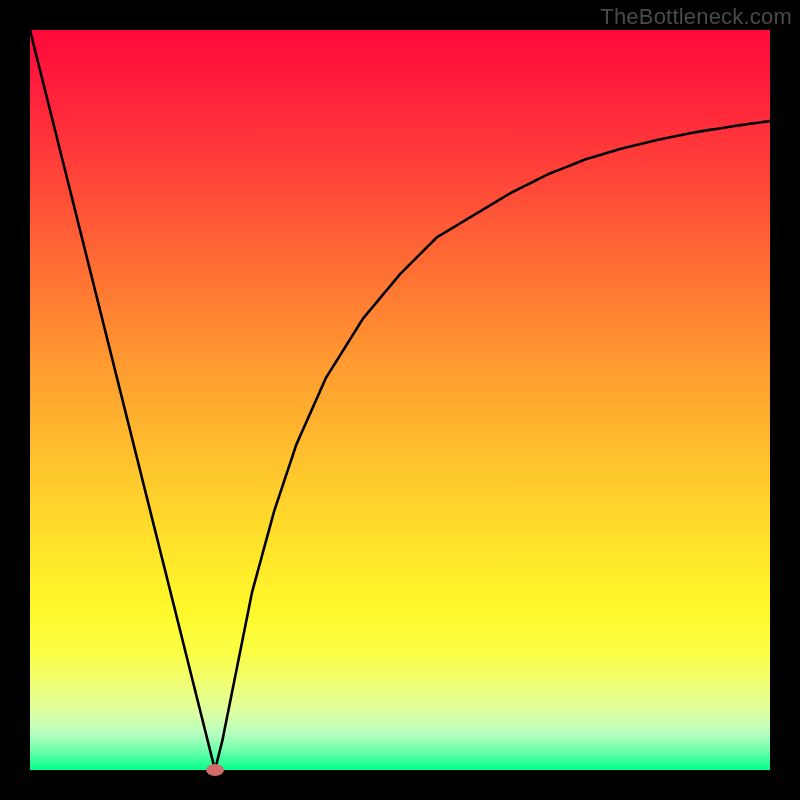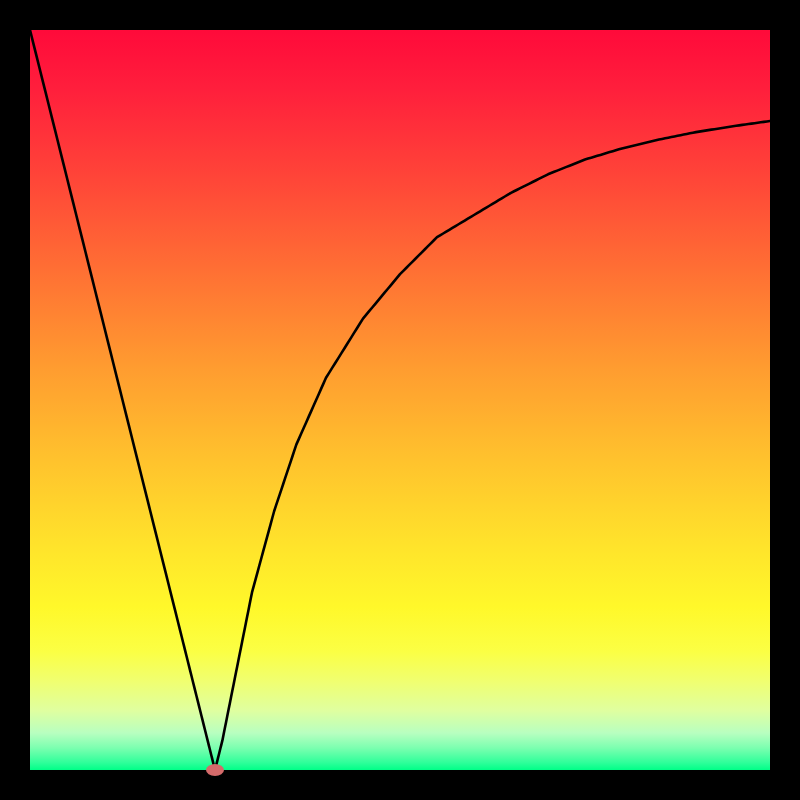--- a/index.html
+++ b/index.html
@@ -58,19 +58,20 @@
     background: #d46a6a;
     border-radius: 50%;
     transform: translate(-50%, -50%);
     z-index: 4;
   }
 </style>
 </head>
 <body>
 
 <div class="frame">
+  <div class="watermark">TheBottleneck.com</div>
   <div class="plot-area">
     <svg class="curve" viewBox="0 0 740 740" preserveAspectRatio="none">
       <path id="curve-path" fill="none" stroke="#000" stroke-width="2.6" stroke-linecap="round" stroke-linejoin="round" d="M0.00 0.00 L3.08 12.33 L6.17 24.67 L9.25 37.00 L12.33 49.33 L15.42 61.67 L18.50 74.00 L21.58 86.33 L24.67 98.67 L27.75 111.00 L30.83 123.33 L33.92 135.67 L37.00 148.00 L40.08 160.33 L43.17 172.67 L46.25 185.00 L49.33 197.33 L52.42 209.67 L55.50 222.00 L58.58 234.33 L61.67 246.67 L64.75 259.00 L67.83 271.33 L70.92 283.67 L74.00 296.00 L77.08 308.33 L80.17 320.67 L83.25 333.00 L86.33 345.33 L89.42 357.67 L92.50 370.00 L95.58 382.33 L98.67 394.67 L101.75 407.00 L104.83 419.33 L107.92 431.67 L111.00 444.00 L114.08 456.33 L117.17 468.67 L120.25 481.00 L123.33 493.33 L126.42 505.67 L129.50 518.00 L132.58 530.33 L135.67 542.67 L138.75 555.00 L141.83 567.33 L144.92 579.67 L148.00 592.00 L149.23 596.93 L150.47 601.87 L151.70 606.80 L152.93 611.73 L154.17 616.67 L155.40 621.60 L156.63 626.53 L157.87 631.47 L159.10 636.40 L160.33 641.33 L161.57 646.27 L162.80 651.20 L164.03 656.13 L165.27 661.07 L166.50 666.00 L167.73 670.93 L168.97 675.87 L170.20 680.80 L171.43 685.73 L172.67 690.67 L173.90 695.60 L175.13 700.53 L176.37 705.47 L177.60 710.40 L178.22 712.87 L178.83 715.33 L179.45 717.80 L180.07 720.27 L180.68 722.73 L181.30 725.20 L181.92 727.67 L182.53 730.13 L183.15 732.60 L183.77 735.07 L184.38 737.53 L185.00 740.00 L185.62 737.53 L186.23 735.07 L186.85 732.60 L187.47 730.13 L188.08 727.67 L188.70 725.20 L189.32 722.73 L189.93 720.27 L190.55 717.80 L191.17 715.33 L191.78 712.87 L192.40 710.40 L193.63 704.23 L194.87 698.07 L196.10 691.90 L197.33 685.73 L198.57 679.57 L199.80 673.40 L201.03 667.23 L202.27 661.07 L203.50 654.90 L204.73 648.73 L205.97 642.57 L207.20 636.40 L208.43 630.23 L209.67 624.07 L210.90 617.90 L212.13 611.73 L213.37 605.57 L214.60 599.40 L215.83 593.23 L217.07 587.07 L218.30 580.90 L219.53 574.73 L220.77 568.57 L222.00 562.40 L223.85 555.62 L225.70 548.83 L227.55 542.05 L229.40 535.27 L231.25 528.48 L233.10 521.70 L234.95 514.92 L236.80 508.13 L238.65 501.35 L240.50 494.57 L242.35 487.78 L244.20 481.00 L246.05 475.45 L247.90 469.90 L249.75 464.35 L251.60 458.80 L253.45 453.25 L255.30 447.70 L257.15 442.15 L259.00 436.60 L260.85 431.05 L262.70 425.50 L264.55 419.95 L266.40 414.40 L268.87 408.85 L271.33 403.30 L273.80 397.75 L276.27 392.20 L278.73 386.65 L281.20 381.10 L283.67 375.55 L286.13 370.00 L288.60 364.45 L291.07 358.90 L293.53 353.35 L296.00 347.80 L299.08 342.87 L302.17 337.93 L305.25 333.00 L308.33 328.07 L311.42 323.13 L314.50 318.20 L317.58 313.27 L320.67 308.33 L323.75 303.40 L326.83 298.47 L329.92 293.53 L333.00 288.60 L336.08 284.90 L339.17 281.20 L342.25 277.50 L345.33 273.80 L348.42 270.10 L351.50 266.40 L354.58 262.70 L357.67 259.00 L360.75 255.30 L363.83 251.60 L366.92 247.90 L370.00 244.20 L373.08 241.12 L376.17 238.03 L379.25 234.95 L382.33 231.87 L385.42 228.78 L388.50 225.70 L391.58 222.62 L394.67 219.53 L397.75 216.45 L400.83 213.37 L403.92 210.28 L407.00 207.20 L410.08 205.35 L413.17 203.50 L416.25 201.65 L419.33 199.80 L422.42 197.95 L425.50 196.10 L428.58 194.25 L431.67 192.40 L434.75 190.55 L437.83 188.70 L440.92 186.85 L444.00 185.00 L447.08 183.15 L450.17 181.30 L453.25 179.45 L456.33 177.60 L459.42 175.75 L462.50 173.90 L465.58 172.05 L468.67 170.20 L471.75 168.35 L474.83 166.50 L477.92 164.65 L481.00 162.80 L484.08 161.26 L487.17 159.72 L490.25 158.17 L493.33 156.63 L496.42 155.09 L499.50 153.55 L502.58 152.01 L505.67 150.47 L508.75 148.93 L511.83 147.38 L514.92 145.84 L518.00 144.30 L521.08 143.07 L524.17 141.83 L527.25 140.60 L530.33 139.37 L533.42 138.13 L536.50 136.90 L539.58 135.67 L542.67 134.43 L545.75 133.20 L548.83 131.97 L551.92 130.73 L555.00 129.50 L558.08 128.57 L561.17 127.65 L564.25 126.73 L567.33 125.80 L570.42 124.88 L573.50 123.95 L576.58 123.02 L579.67 122.10 L582.75 121.17 L585.83 120.25 L588.92 119.33 L592.00 118.40 L595.08 117.66 L598.17 116.92 L601.25 116.18 L604.33 115.44 L607.42 114.70 L610.50 113.96 L613.58 113.22 L616.67 112.48 L619.75 111.74 L622.83 111.00 L625.92 110.26 L629.00 109.52 L632.08 108.90 L635.17 108.29 L638.25 107.67 L641.33 107.05 L644.42 106.44 L647.50 105.82 L650.58 105.20 L653.67 104.59 L656.75 103.97 L659.83 103.35 L662.92 102.74 L666.00 102.12 L669.08 101.63 L672.17 101.13 L675.25 100.64 L678.33 100.15 L681.42 99.65 L684.50 99.16 L687.58 98.67 L690.67 98.17 L693.75 97.68 L696.83 97.19 L699.92 96.69 L703.00 96.20 L706.08 95.77 L709.17 95.34 L712.25 94.90 L715.33 94.47 L718.42 94.04 L721.50 93.61 L724.58 93.18 L727.67 92.75 L730.75 92.31 L733.83 91.88 L736.92 91.45 L740.00 91.02 "></path>
     </svg>
     <div class="marker" id="min-marker" style="left: 185px; top: 740px; background: rgb(212, 106, 106);"></div>
   </div>
 </div>
 
 </body></html>

